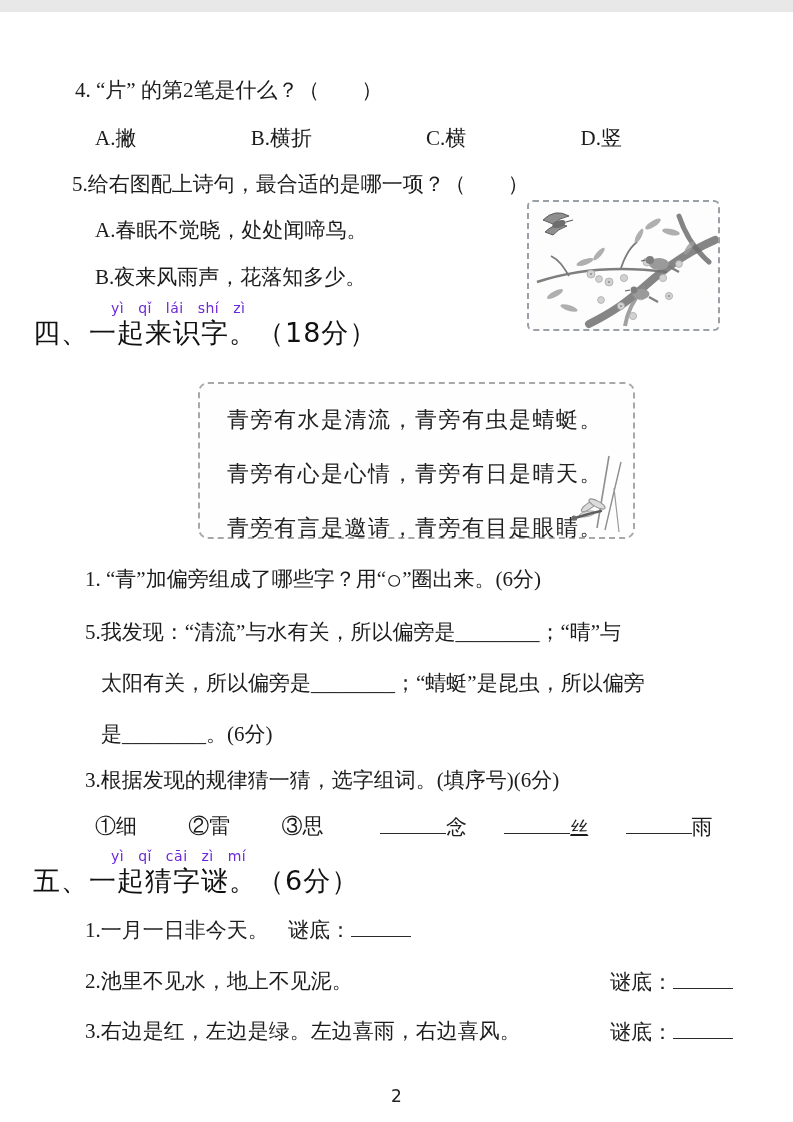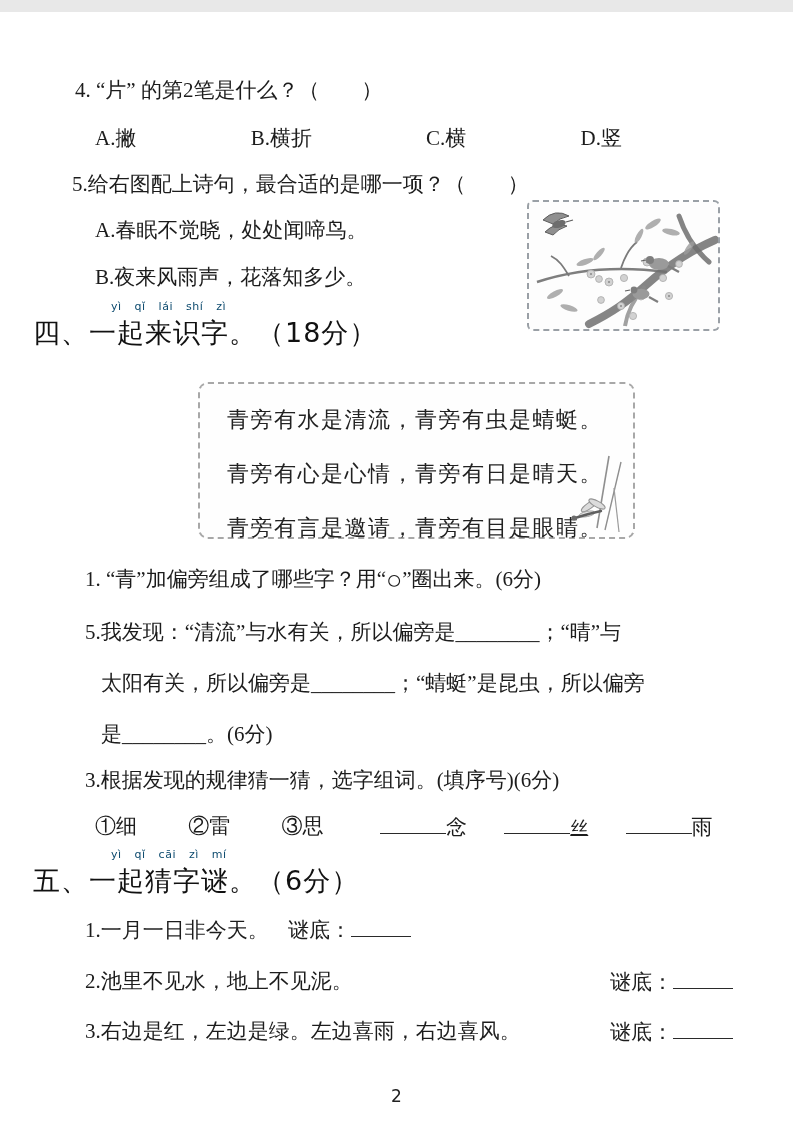--- a/index.html
+++ b/index.html
@@ -10,21 +10,21 @@
   }
   .abs{position:absolute;white-space:nowrap;}
   .q{font-size:21px;line-height:28px;}
   .opt{font-size:21px;}
   .optrow{display:flex;justify-content:space-between;}
   .heading{
     font-family:"DejaVu Sans", sans-serif;font-weight:400;
     font-size:27px;letter-spacing:1px;color:#111;
   }
   .pinyin{
-    font-family:"DejaVu Sans", sans-serif;font-size:11px;color:#0c4a6e;
+    font-family:"DejaVu Sans", sans-serif;font-size:14px;color:#6d28d9;
     word-spacing:9px;letter-spacing:.5px;
   }
   .imgbox{
     border:2px dashed #9aa0a6;border-radius:6px;background:#fdfdfd;
     box-sizing:border-box;
   }
   .textbox{
     border:2px dashed #a8a8a8;border-radius:10px;background:#fefefe;
     box-sizing:border-box;padding:9px 0 0 27px;
   }

